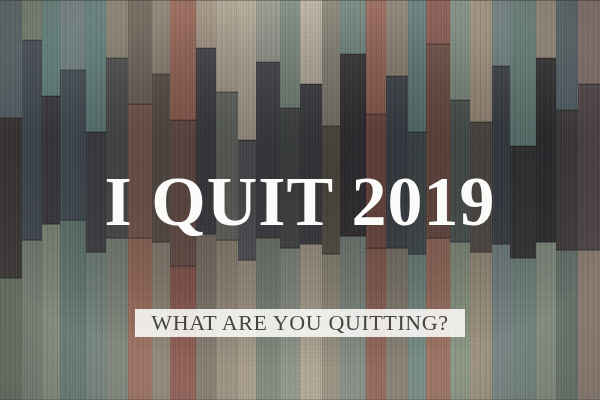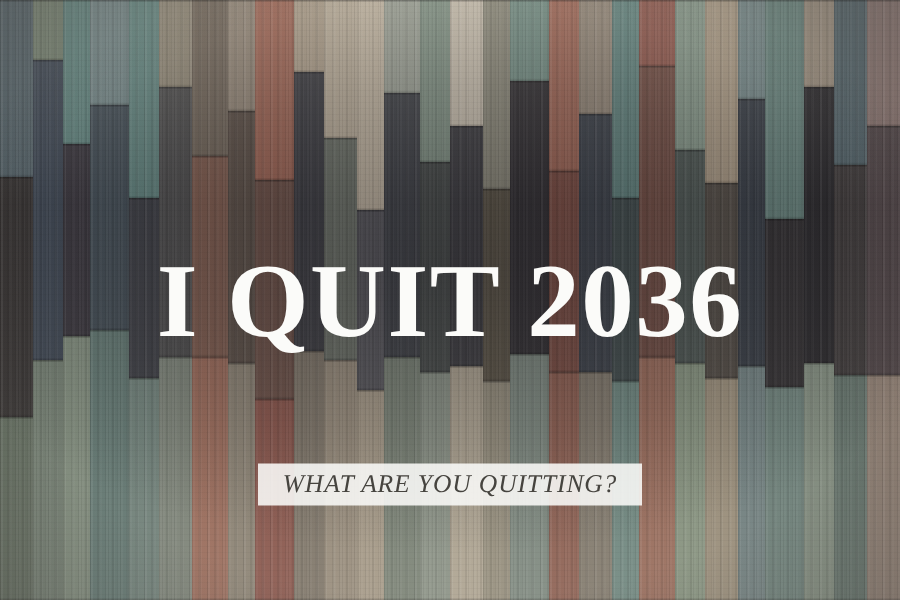--- a/index.html
+++ b/index.html
@@ -132,23 +132,22 @@
     top: 309px;
     left: 0;
     right: 0;
     text-align: center;
   }
   #subtitle {
     display: inline-block;
     background: rgba(250,250,248,0.88);
     color: #46443f;
     font-family: "Liberation Serif", "DejaVu Serif", serif;
-    font-style: italic;
     font-weight: 400;
-    font-size: 17px;
+    font-size: 22px;
     line-height: 28px;
     letter-spacing: 0.6px;
     padding: 0 16px;
     white-space: nowrap;
   }
   #url {
     position: absolute;
     top: 348px;
     left: 0;
     right: 0;
@@ -309,21 +308,21 @@
         <div class="seg" style="top: 84px; height: 166px; background: rgb(74, 64, 66);"></div>
         <div class="seg" style="top: 250px; height: 150px; background: rgb(138, 122, 110);"></div>
       </div>
     </div>
   <div id="grain"></div>
   <div id="haze"></div>
   <div id="vignette"></div>
 
   <div id="content">
 
-    <div id="headline">I QUIT 2036</div>
+    <div id="headline">I QUIT 2019</div>
 
     <div id="subtitle-wrap">
       <span id="subtitle">WHAT ARE YOU QUITTING?</span>
     </div>
 
 
   </div>
 </div>
 
 </body></html>

